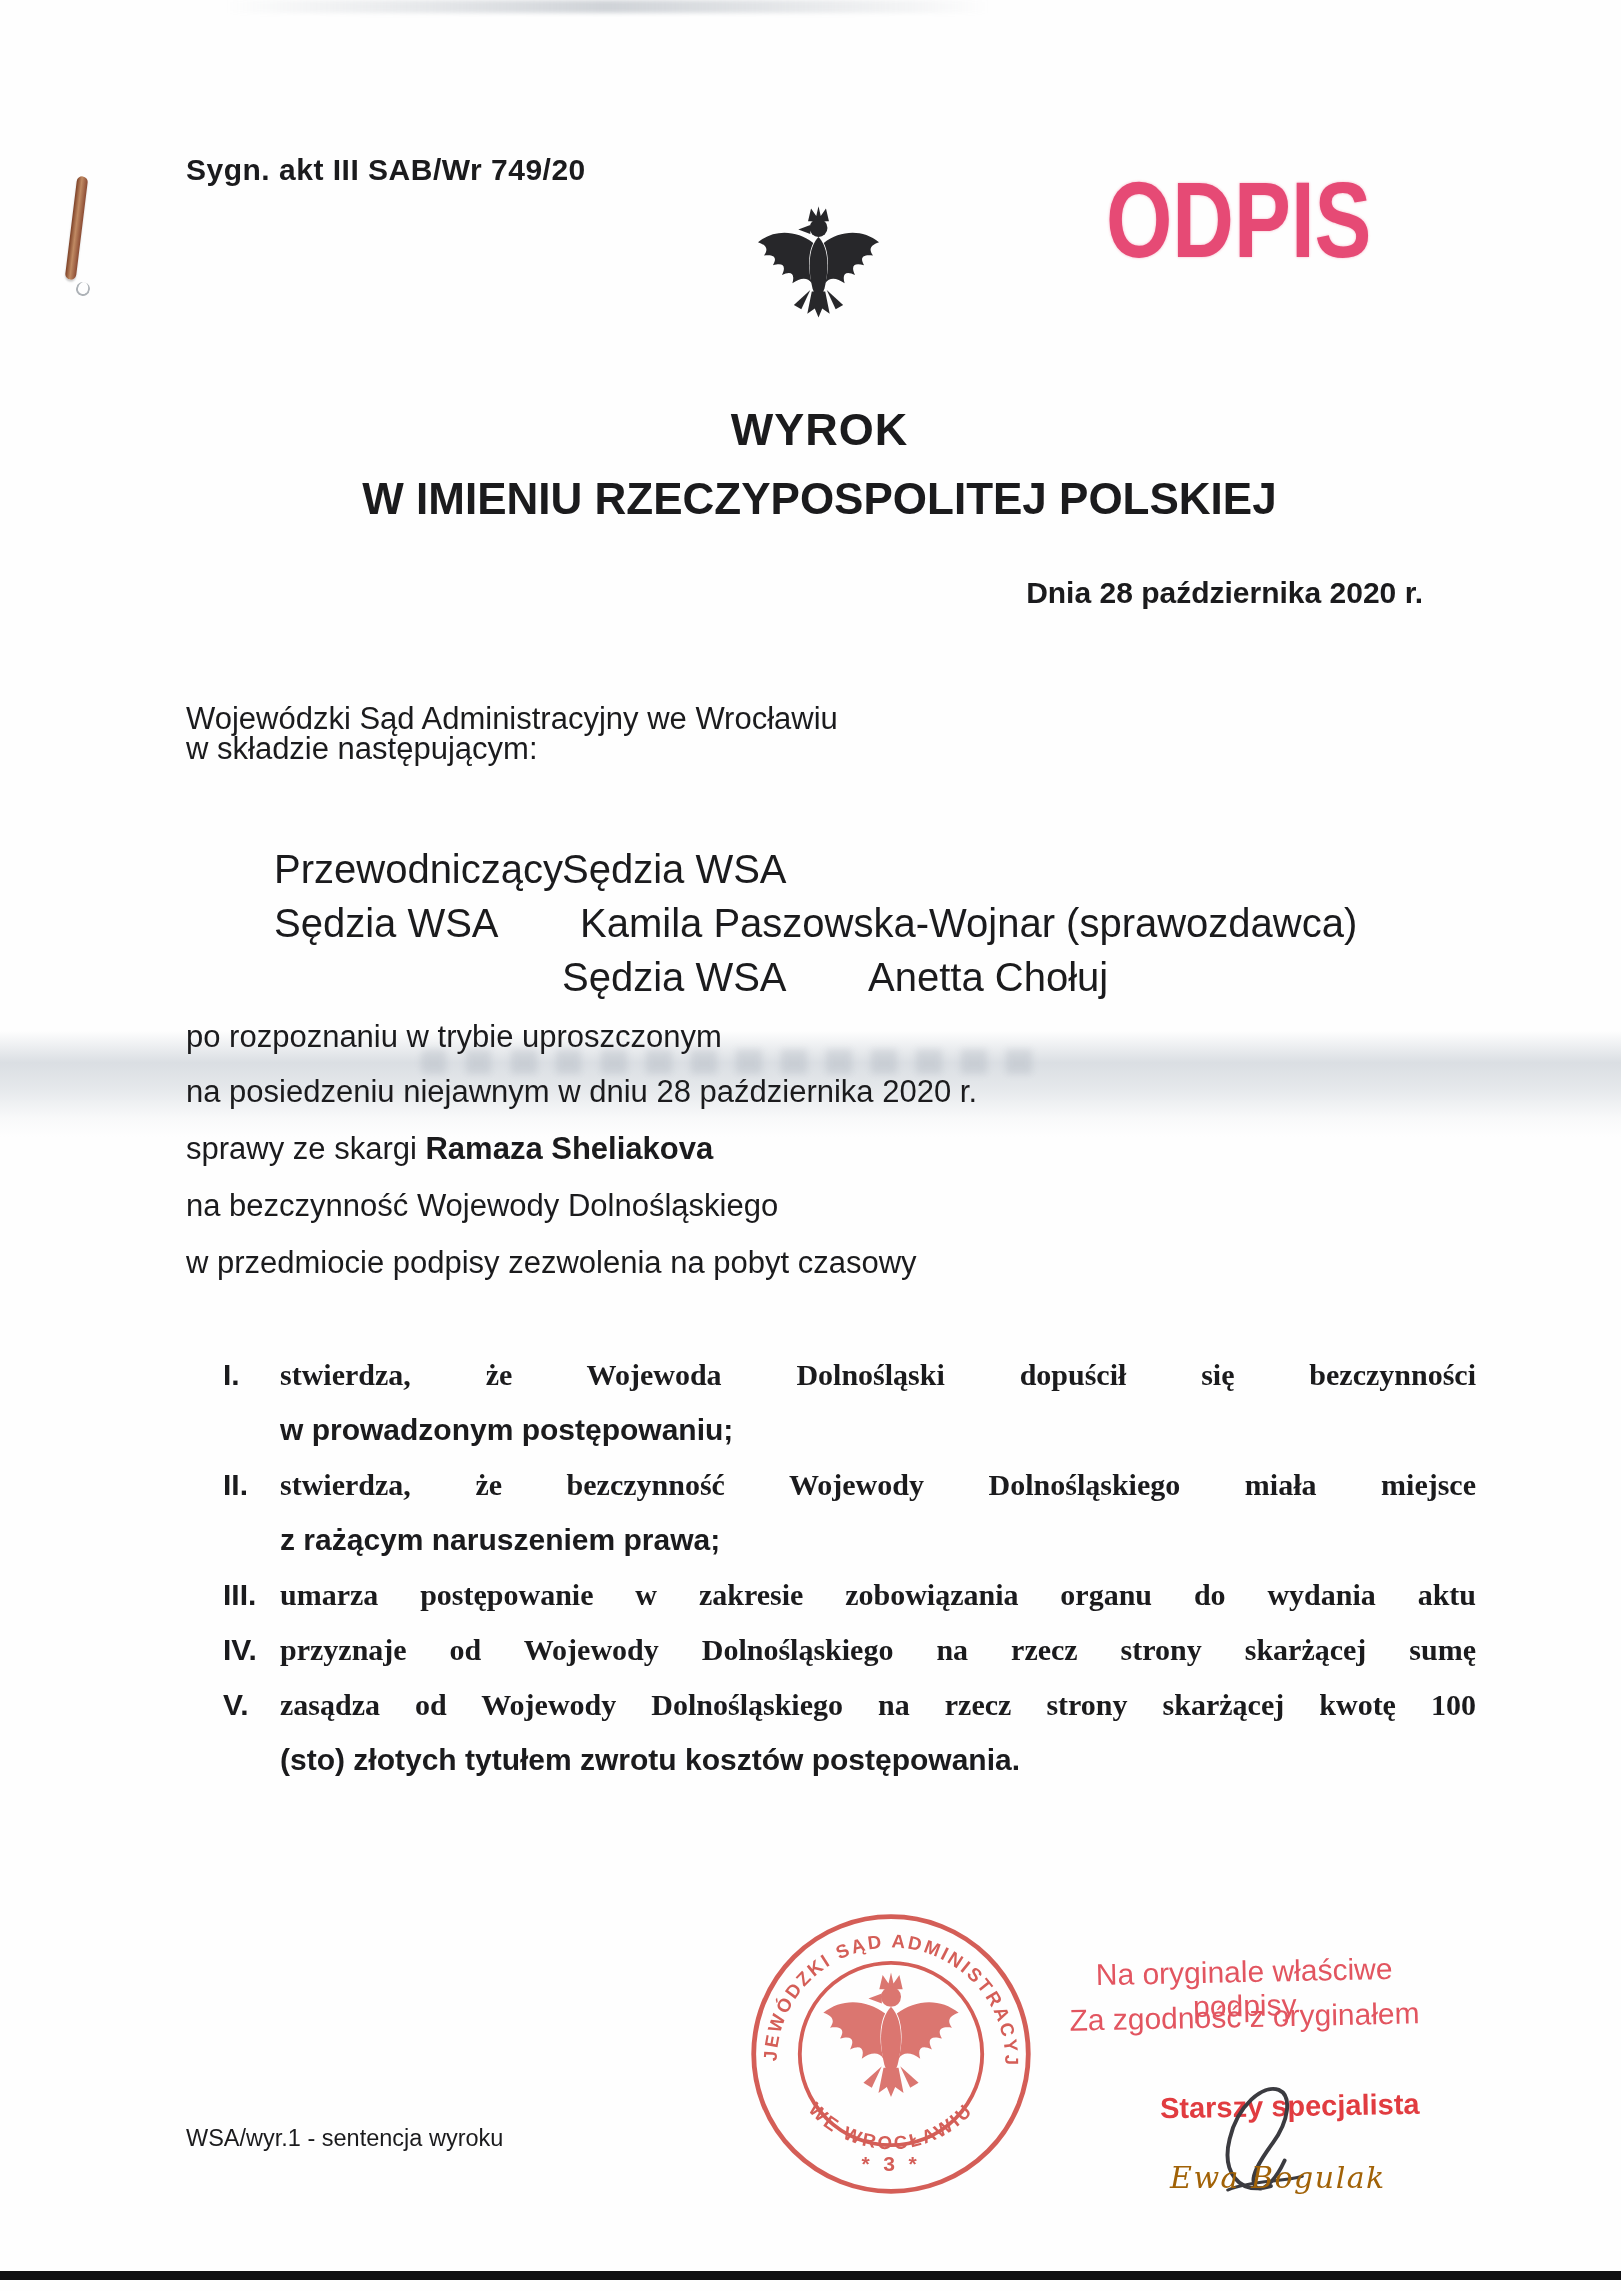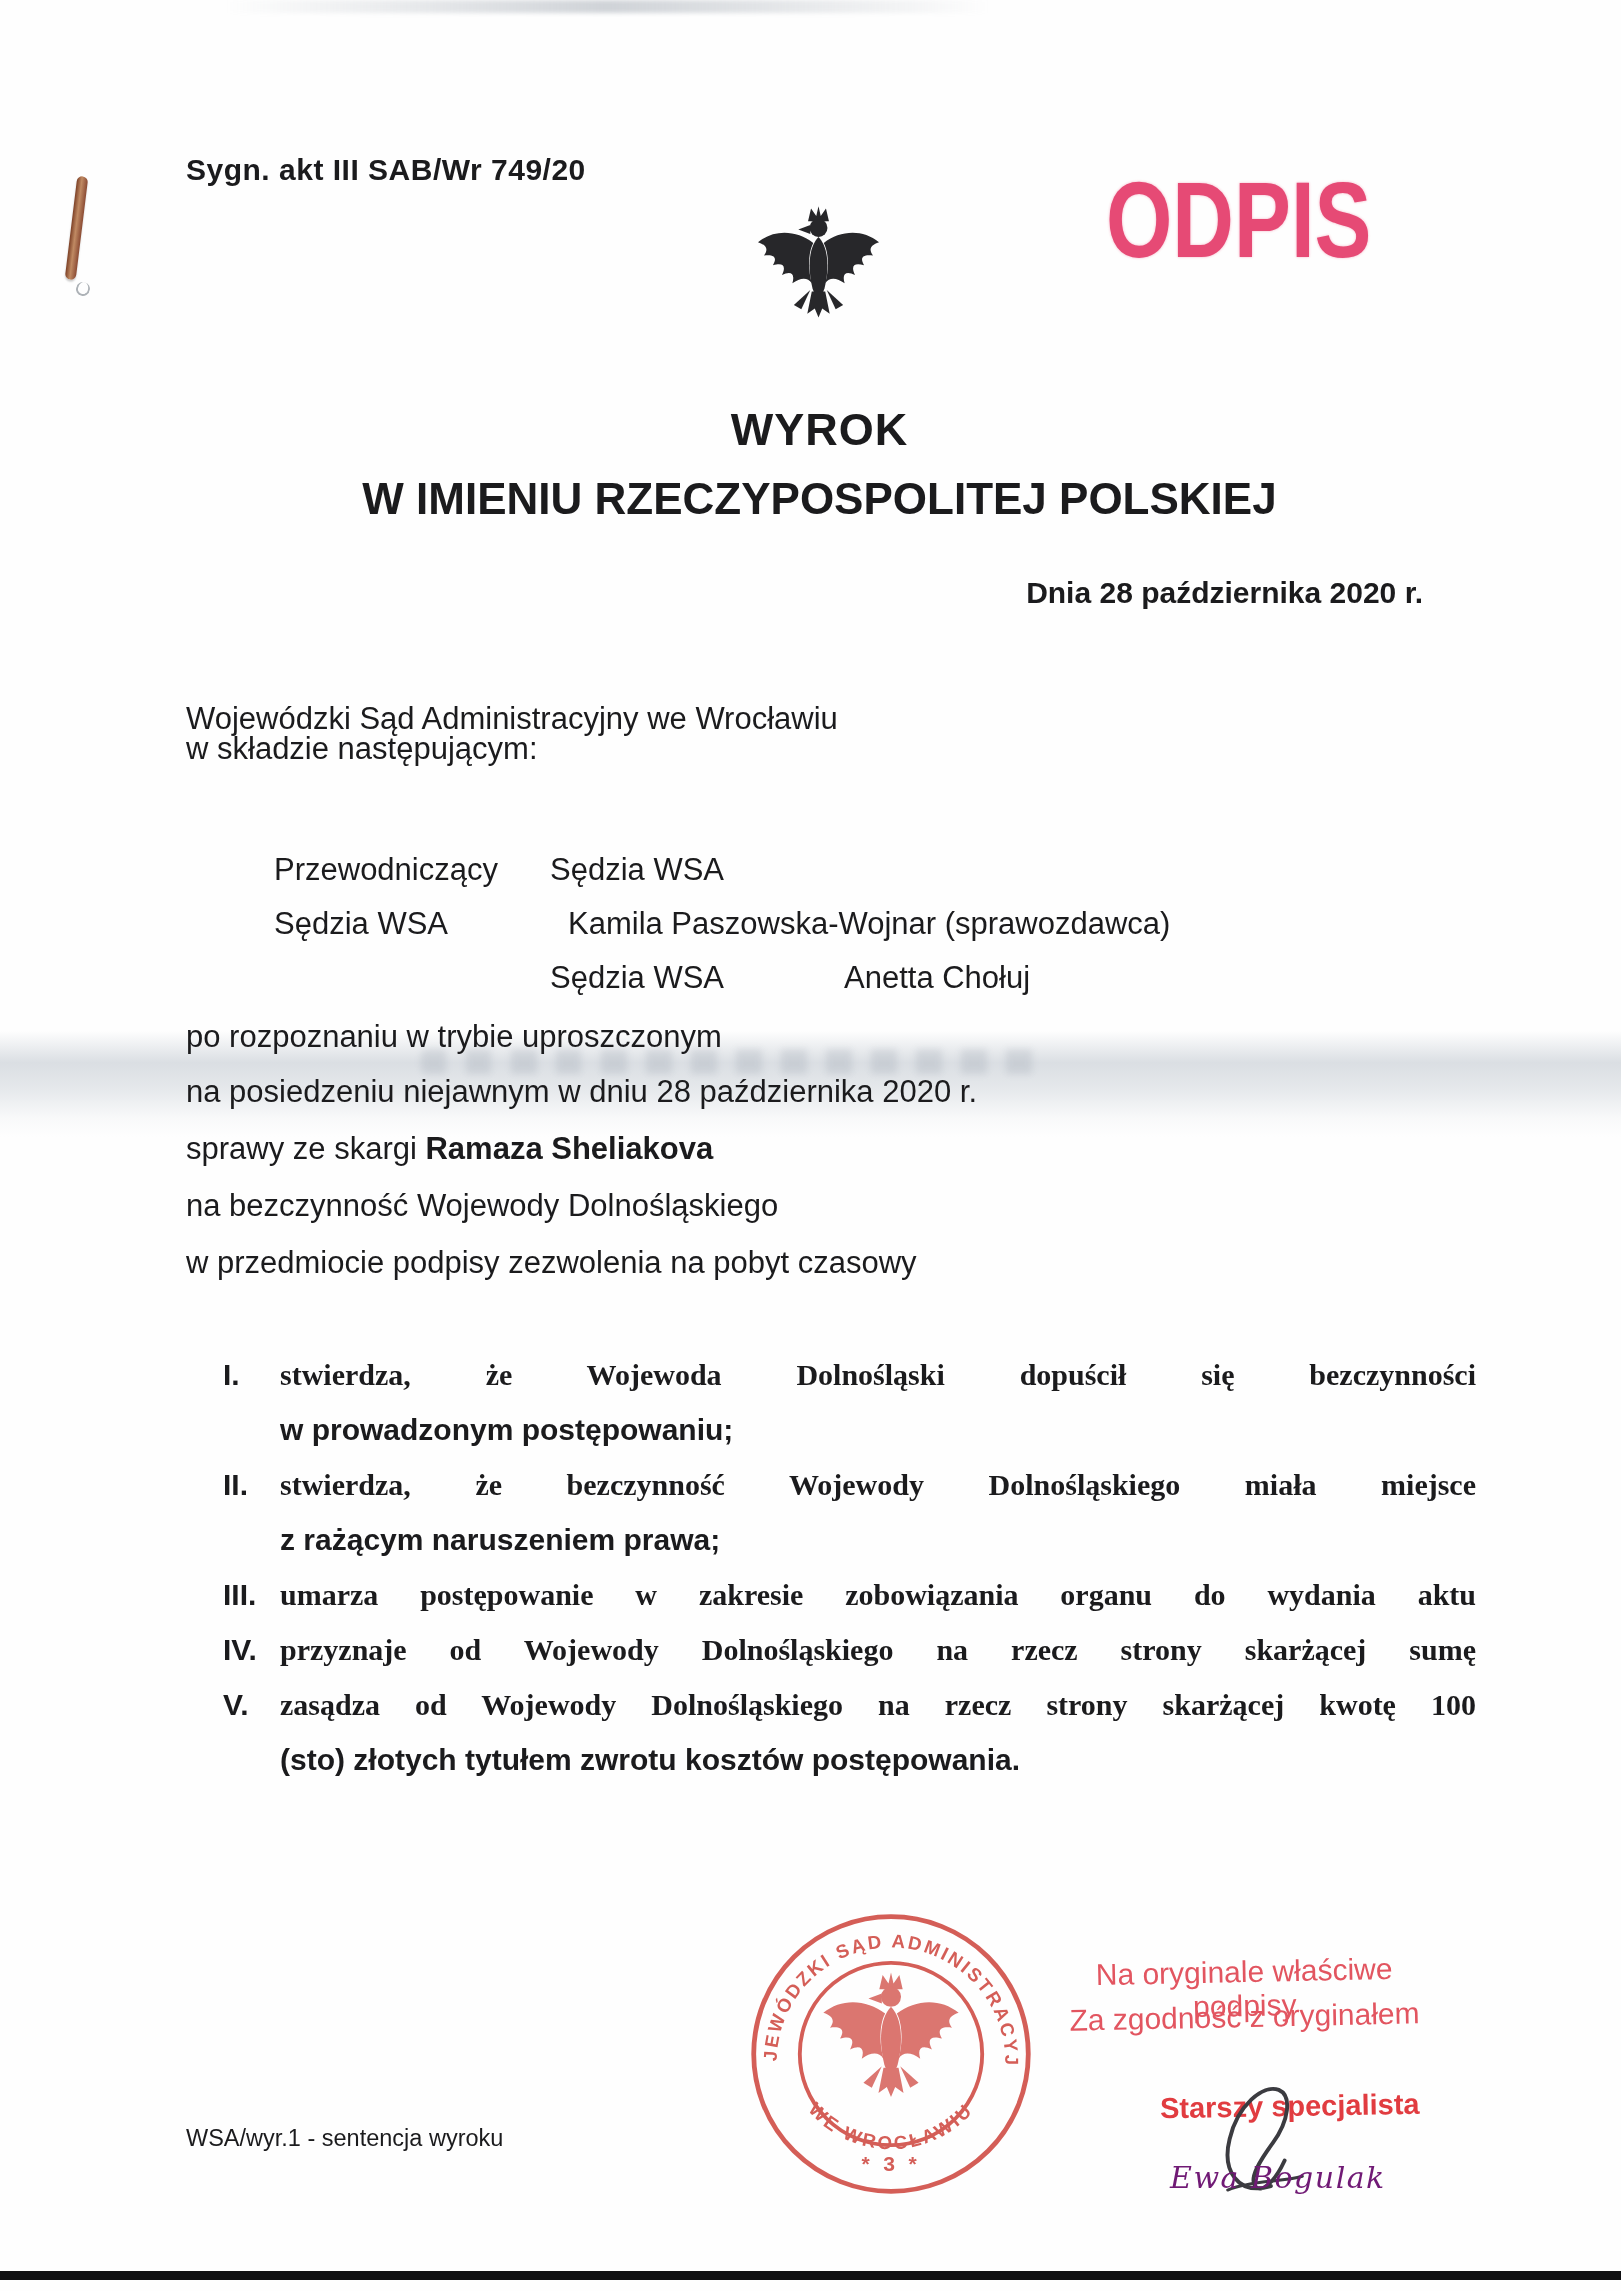--- a/index.html
+++ b/index.html
@@ -28,21 +28,21 @@
     transform:scaleX(.79);transform-origin:left top;opacity:.9;
     text-shadow:0 0 2.9px rgba(228,55,103,.45);}
   .emblem{left:755px;top:199px;}
   .title{left:0;top:404px;width:1639px;text-align:center;font-size:45px;font-weight:bold;letter-spacing:1px;}
   .subtitle{left:0;top:474px;width:1639px;text-align:center;font-size:44px;font-weight:bold;}
   .date-line{left:16px;top:576px;width:1407px;text-align:right;font-size:30px;font-weight:bold;}
   
   .court-line1{left:186px;top:676px;font-size:31px;margin-top:25px;}
   .court-line2{left:186px;top:731px;font-size:31px;}
   .panel{left:274px;top:845px;width:1215px;}
-  .panel-row{display:flex;height:54px;line-height:49px;font-size:31px;}
+  .panel-row{display:flex;height:54px;line-height:49px;font-size:40px;gap:12px;}
   .panel-role{width:276px;}
   .panel-title{width:294px;}
   .panel-name{flex:1;}
   
   .recital{left:186px;font-size:31px;}
   .r1{top:1019px;} .r2{top:1074px;} .r3{top:1131px;} .r4{top:1188px;} .r5{top:1245px;}
   .bold{font-weight:bold;}
   
   .rulings{left:223px;top:1347px;width:1253px;}
   .ruling{display:flex;}
@@ -185,19 +185,19 @@
   <div class="abs cert-line cert1" style="color:#e25560">Na oryginale właściwe podpisy</div>
   <div class="abs cert-line cert2" style="color:#e25560">Za zgodność z oryginałem</div>
 
   <div class="abs signer-title" style="color:#e13c40">Starszy specjalista</div>
 
   <svg class="abs signature" width="110" height="120" viewBox="0 0 112 122">
     <path d="M62,112 C28,122 12,96 20,64 C28,30 54,8 70,14 C84,20 80,46 64,68 C50,87 40,104 46,112 C52,120 66,108 76,86" fill="none" stroke="#3b3b40" stroke-width="4" stroke-linecap="round"></path>
     <path d="M18,116 C42,106 74,108 94,102" fill="none" stroke="#3b3b40" stroke-width="3" stroke-linecap="round"></path>
   </svg>
 
-  <div class="abs signer-name" style="color:#701a75">Ewa Bogulak</div>
+  <div class="abs signer-name" style="color:#a16207">Ewa Bogulak</div>
 
   <div class="abs doc-code">WSA/wyr.1 - sentencja wyroku</div>
 
   <div class="abs bottom-line"></div>
 </div>
 
 
 </body></html>

